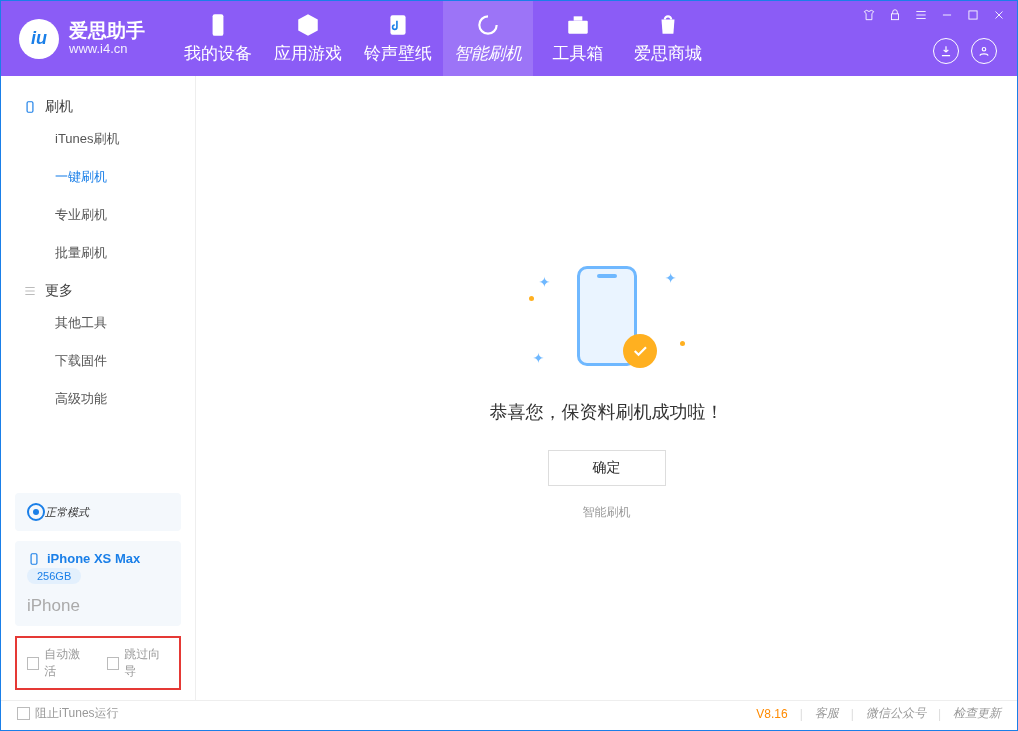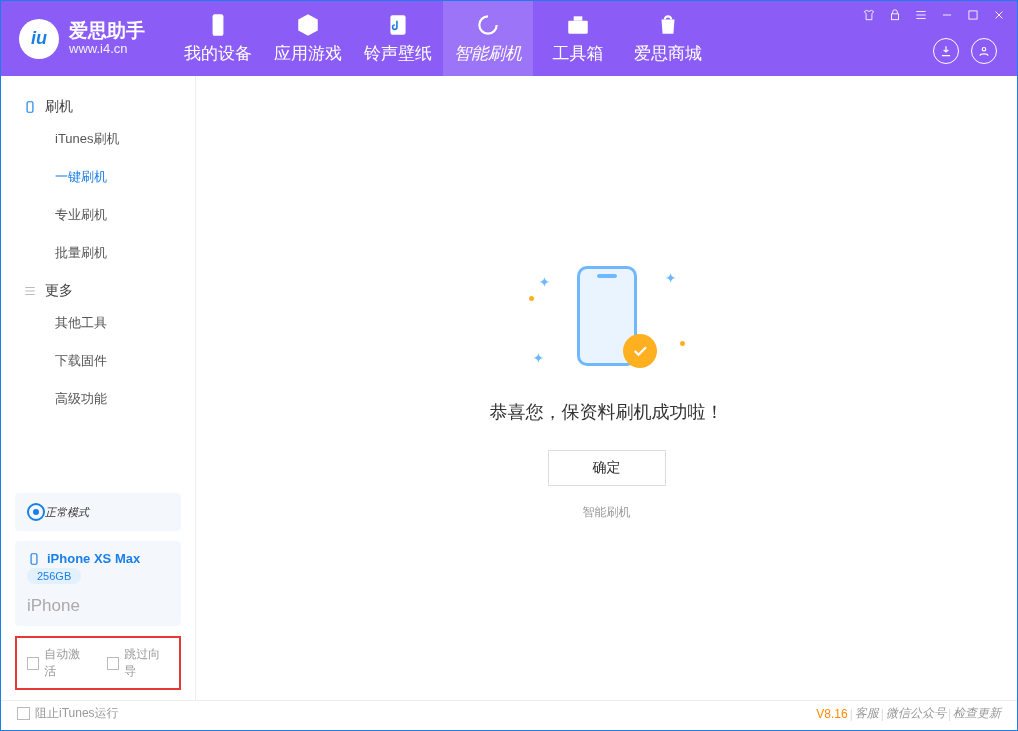--- a/index.html
+++ b/index.html
@@ -61,21 +61,21 @@
 .dot { position: absolute; width: 5px; height: 5px; background: #ffb020; border-radius: 50%; }
 .d1 { top: 40px; left: -18px; } .d2 { bottom: 30px; right: -18px; }
 
 .success-text { margin-top: 24px; font-size: 18px; color: #333; }
 .ok-btn { margin-top: 26px; padding: 8px 44px; border: 1px solid #ddd; background: #fff; font-size: 14px; cursor: pointer; color: #333; text-align: center; }
 .log-link { margin-top: 18px; font-size: 12px; color: #999; cursor: pointer; }
 
 
 .footer { height: 26px; border-top: 1px solid #eee; display: flex; padding: 0 16px; font-size: 12px; color: #999; }
 .footer .opt { color: #999; }
-.footer-right { margin-left: auto; display: flex; align-items: center; gap: 2px; }
+.footer-right { margin-left: auto; display: flex; align-items: center; gap: 12px; }
 .footer-right .sep { color: #ddd; }
 .ver { color: #ff8a00; }
 .flink { cursor: pointer; font-style: italic; }
 </style>
 </head>
 <body>
 
 <div class="header">
   <div class="logo">
     <div class="logo-icon">iu</div>

